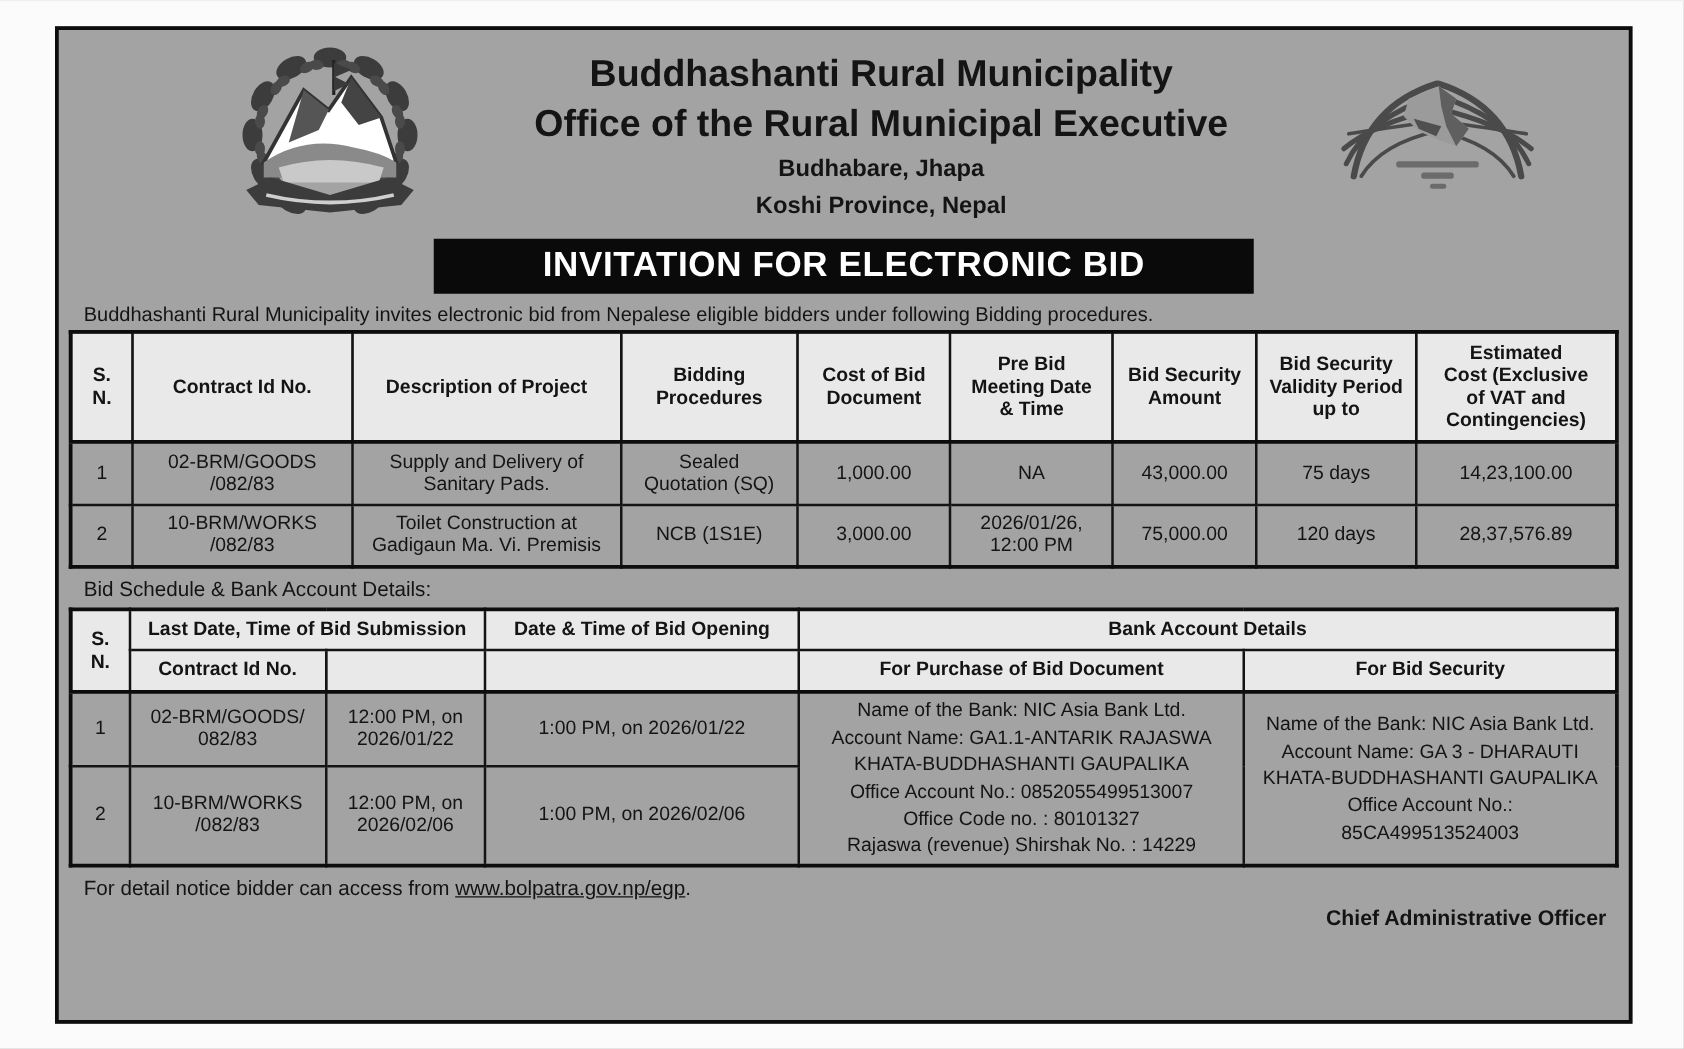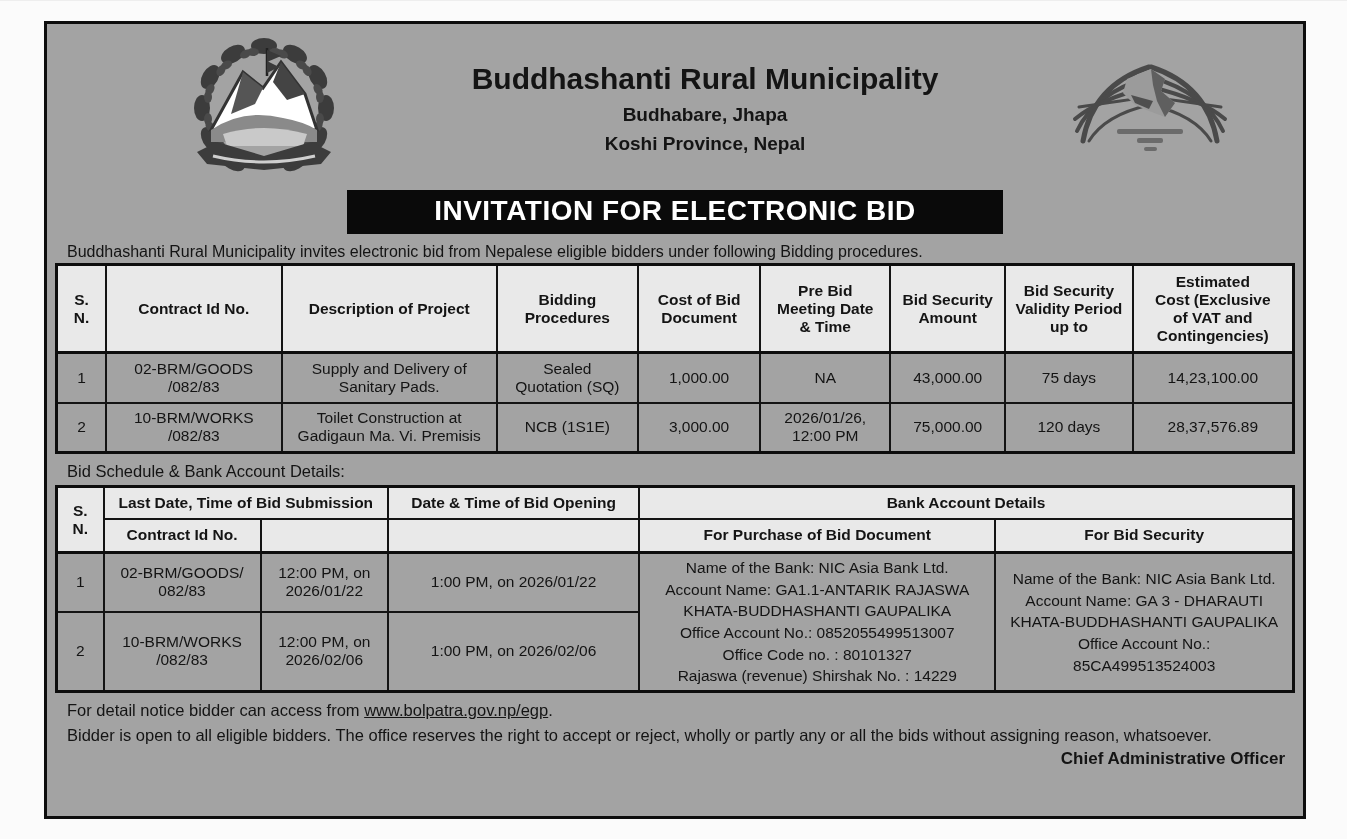--- a/index.html
+++ b/index.html
@@ -113,20 +113,21 @@
           <polygon points="84,20 98,26 84,32" fill="#3a3a3a"></polygon>
           <polygon points="84,31 96,37 84,43" fill="#3a3a3a"></polygon>
 
           <polygon points="14,122 34,112 81,126 128,112 148,122 138,134 81,140 24,134" fill="#3c3c3c"></polygon>
           <path d="M30,126 Q81,138 132,126" stroke="#cfcfcf" stroke-width="3" fill="none"></path>
         </svg>
       </div>
 
       <div class="header-text">
         <div class="title-main">Buddhashanti Rural Municipality</div>
+        <div class="title-sub">Office of the Rural Municipal Executive</div>
         <div class="title-addr">Budhabare, Jhapa</div>
         <div class="title-addr">Koshi Province, Nepal</div>
       </div>
 
       <div class="logo-right">
         <svg width="170" height="122" viewBox="0 0 170 122">
           <g id="wingL" stroke="#4a4a4a" fill="none" stroke-linecap="round">
             <path d="M18,96 Q28,40 84,22" stroke-width="5"></path>
             <path d="M12,86 Q30,48 84,32" stroke-width="4"></path>
             <path d="M10,74 Q34,54 84,42" stroke-width="4"></path>
@@ -278,17 +279,16 @@
           <td>12:00 PM, on
 2026/02/06</td>
           <td>1:00 PM, on 2026/02/06</td>
         </tr>
       </tbody>
     </table>
 
     <div class="footer-line first">
       <span>For detail notice bidder can access from </span><a class="link">www.bolpatra.gov.np/egp</a><span>.</span>
     </div>
-    <div class="footer-line">Bidder is open to all eligible bidders. The office reserves the right to accept or reject, wholly or partly any or all the bids without assigning reason, whatsoever.</div>
     <div class="signature">Chief Administrative Officer</div>
 
   </div>
 </div>
 
 </body></html>

